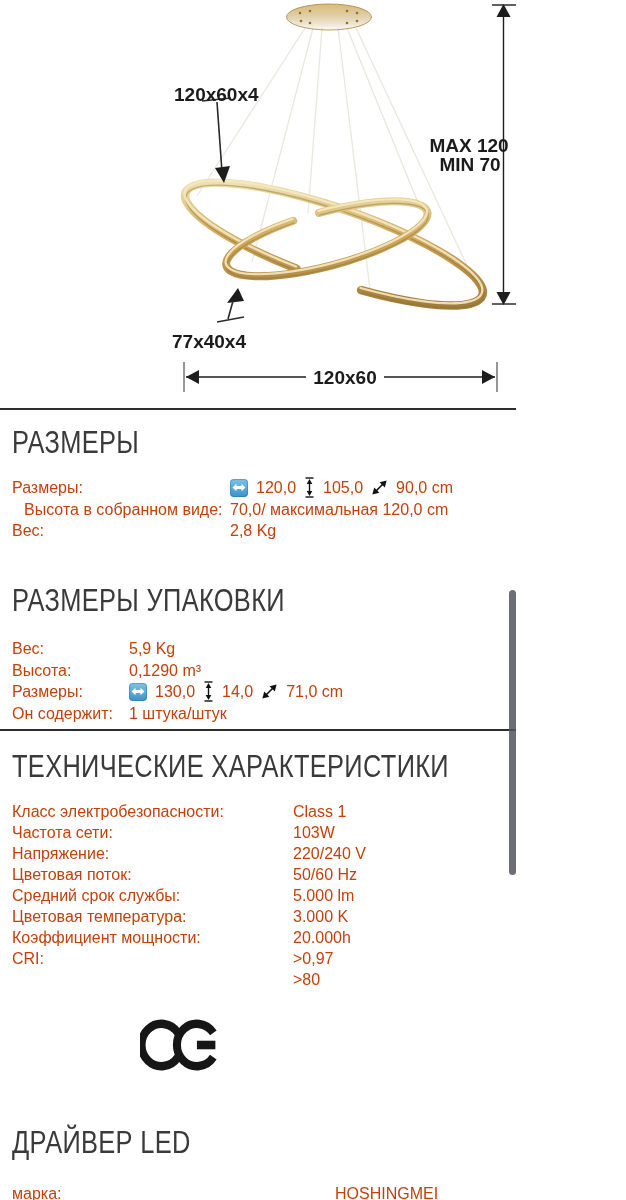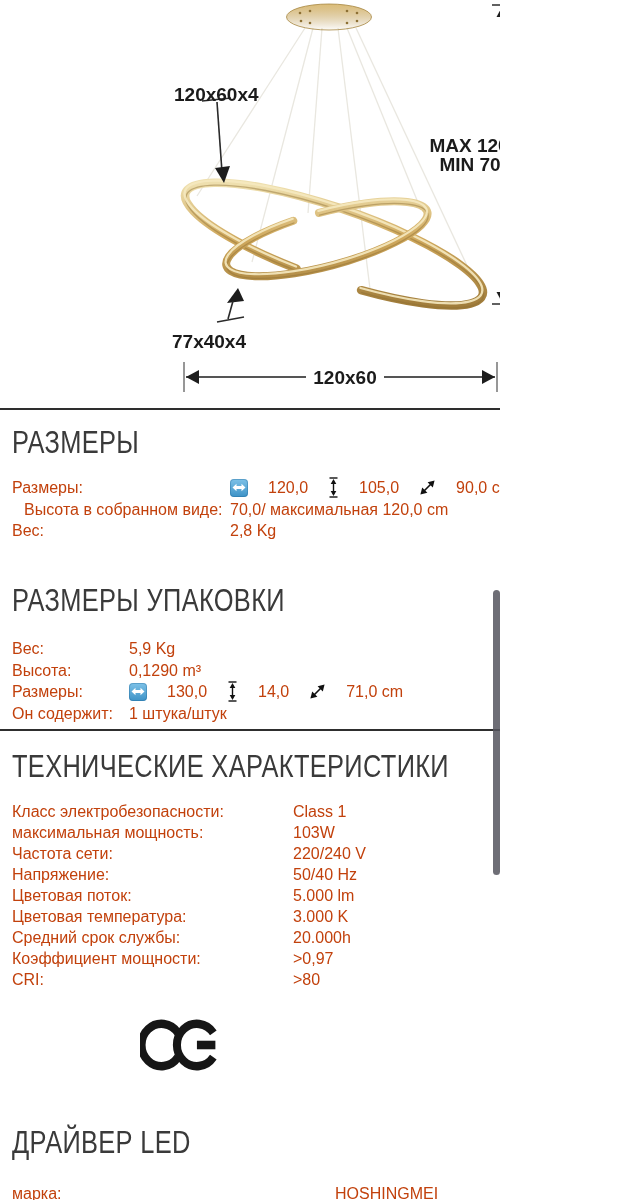--- a/index.html
+++ b/index.html
@@ -1,17 +1,17 @@
 <!DOCTYPE html>
 <html><head>
 <meta charset="utf-8">
 <style>
   html,body { margin:0; padding:0; background:#fff; }
   body { font-family:"Liberation Sans", sans-serif; color:#333; }
-  .page { position:relative; width:500px; height:1200px; background:#fff; overflow:hidden; }
+  .page { position:relative; width:500px; height:1200px; background:#fff; overflow:hidden;padding-left:16px; }
 
   .drawing-svg { position:absolute; top:0; left:0; }
 
   .divider { position:absolute; left:0; width:622px; height:2px; background:#2e2e2e; }
   .divider.d1 { top:408; top:408px; }
   .divider.d2 { top:729px; }
 
   .section-title {
     position:absolute; left:12px; margin:0;
     font-size:31px; font-weight:400; color:#3a3a3a;
@@ -26,21 +26,21 @@
   .spec-table { position:absolute; left:12px; display:flex; font-size:16px; line-height:21.5px; color:#c2410c; }
   .labels-col, .values-col { display:flex; flex-direction:column; }
   .spec-table .cell { white-space:nowrap; }
   .labels-col .cell.wrap { white-space:normal;margin-left:12px; }
 
   .dims-table   { top:477px; } .dims-table .labels-col { width:218px; }
   .pack-table   { top:638px; } .pack-table .labels-col { width:117px; }
   .tech-table   { top:801px; line-height:21px;gap:20px; } .tech-table .labels-col { width:261px; }
   .brand-table  { top:1183px; } .brand-table .labels-col { width:323px; }
 
-  .dim-line { display:flex; align-items:center; gap:20px; height:21.5px;justify-content:space-between; }
+  .dim-line { display:flex; align-items:center; gap:8px; height:21.5px;justify-content:space-between; }
   .icon-blue {
     width:18px; height:18px; border-radius:4px;
     background:linear-gradient(#7ec2e8,#3d92c6);
     display:inline-flex; align-items:center; justify-content:center;
     box-shadow:inset 0 0 0 1px rgba(30,100,150,.35);
     flex:0 0 auto;
   }
   .icon-plain { display:inline-flex; align-items:center; justify-content:center; flex:0 0 auto; }
 
   .ce-logo { position:absolute; top:1014px; left:140px; }
@@ -232,34 +232,33 @@
       <div class="cell">1 штука/штук</div>
     </div>
   </div>
 
   <div class="divider d2"></div>
 
   <h2 class="section-title t-tech">ТЕХНИЧЕСКИЕ ХАРАКТЕРИСТИКИ</h2>
   <div class="spec-table tech-table">
     <div class="labels-col">
       <div class="cell">Класс электробезопасности:</div>
-      <div class="cell">максимальная мощность:</div>
       <div class="cell">Частота сети:</div>
       <div class="cell">Напряжение:</div>
       <div class="cell">Цветовая поток:</div>
+      <div class="cell">Средний срок службы:</div>
       <div class="cell">Цветовая температура:</div>
-      <div class="cell">Средний срок службы:</div>
       <div class="cell">Коэффициент мощности:</div>
       <div class="cell">CRI:</div>
     </div>
     <div class="values-col">
       <div class="cell">Class 1</div>
       <div class="cell">103W</div>
       <div class="cell">220/240 V</div>
-      <div class="cell">50/40 Hz</div>
+      <div class="cell">50/60 Hz</div>
       <div class="cell">5.000 lm</div>
       <div class="cell">3.000 K</div>
       <div class="cell">20.000h</div>
       <div class="cell">&gt;0,97</div>
       <div class="cell">&gt;80</div>
     </div>
   </div>
 
   <svg class="ce-logo" width="80" height="62" viewBox="0 0 104 76" preserveAspectRatio="none">
     <g fill="none" stroke="#161616" stroke-width="10.5">

